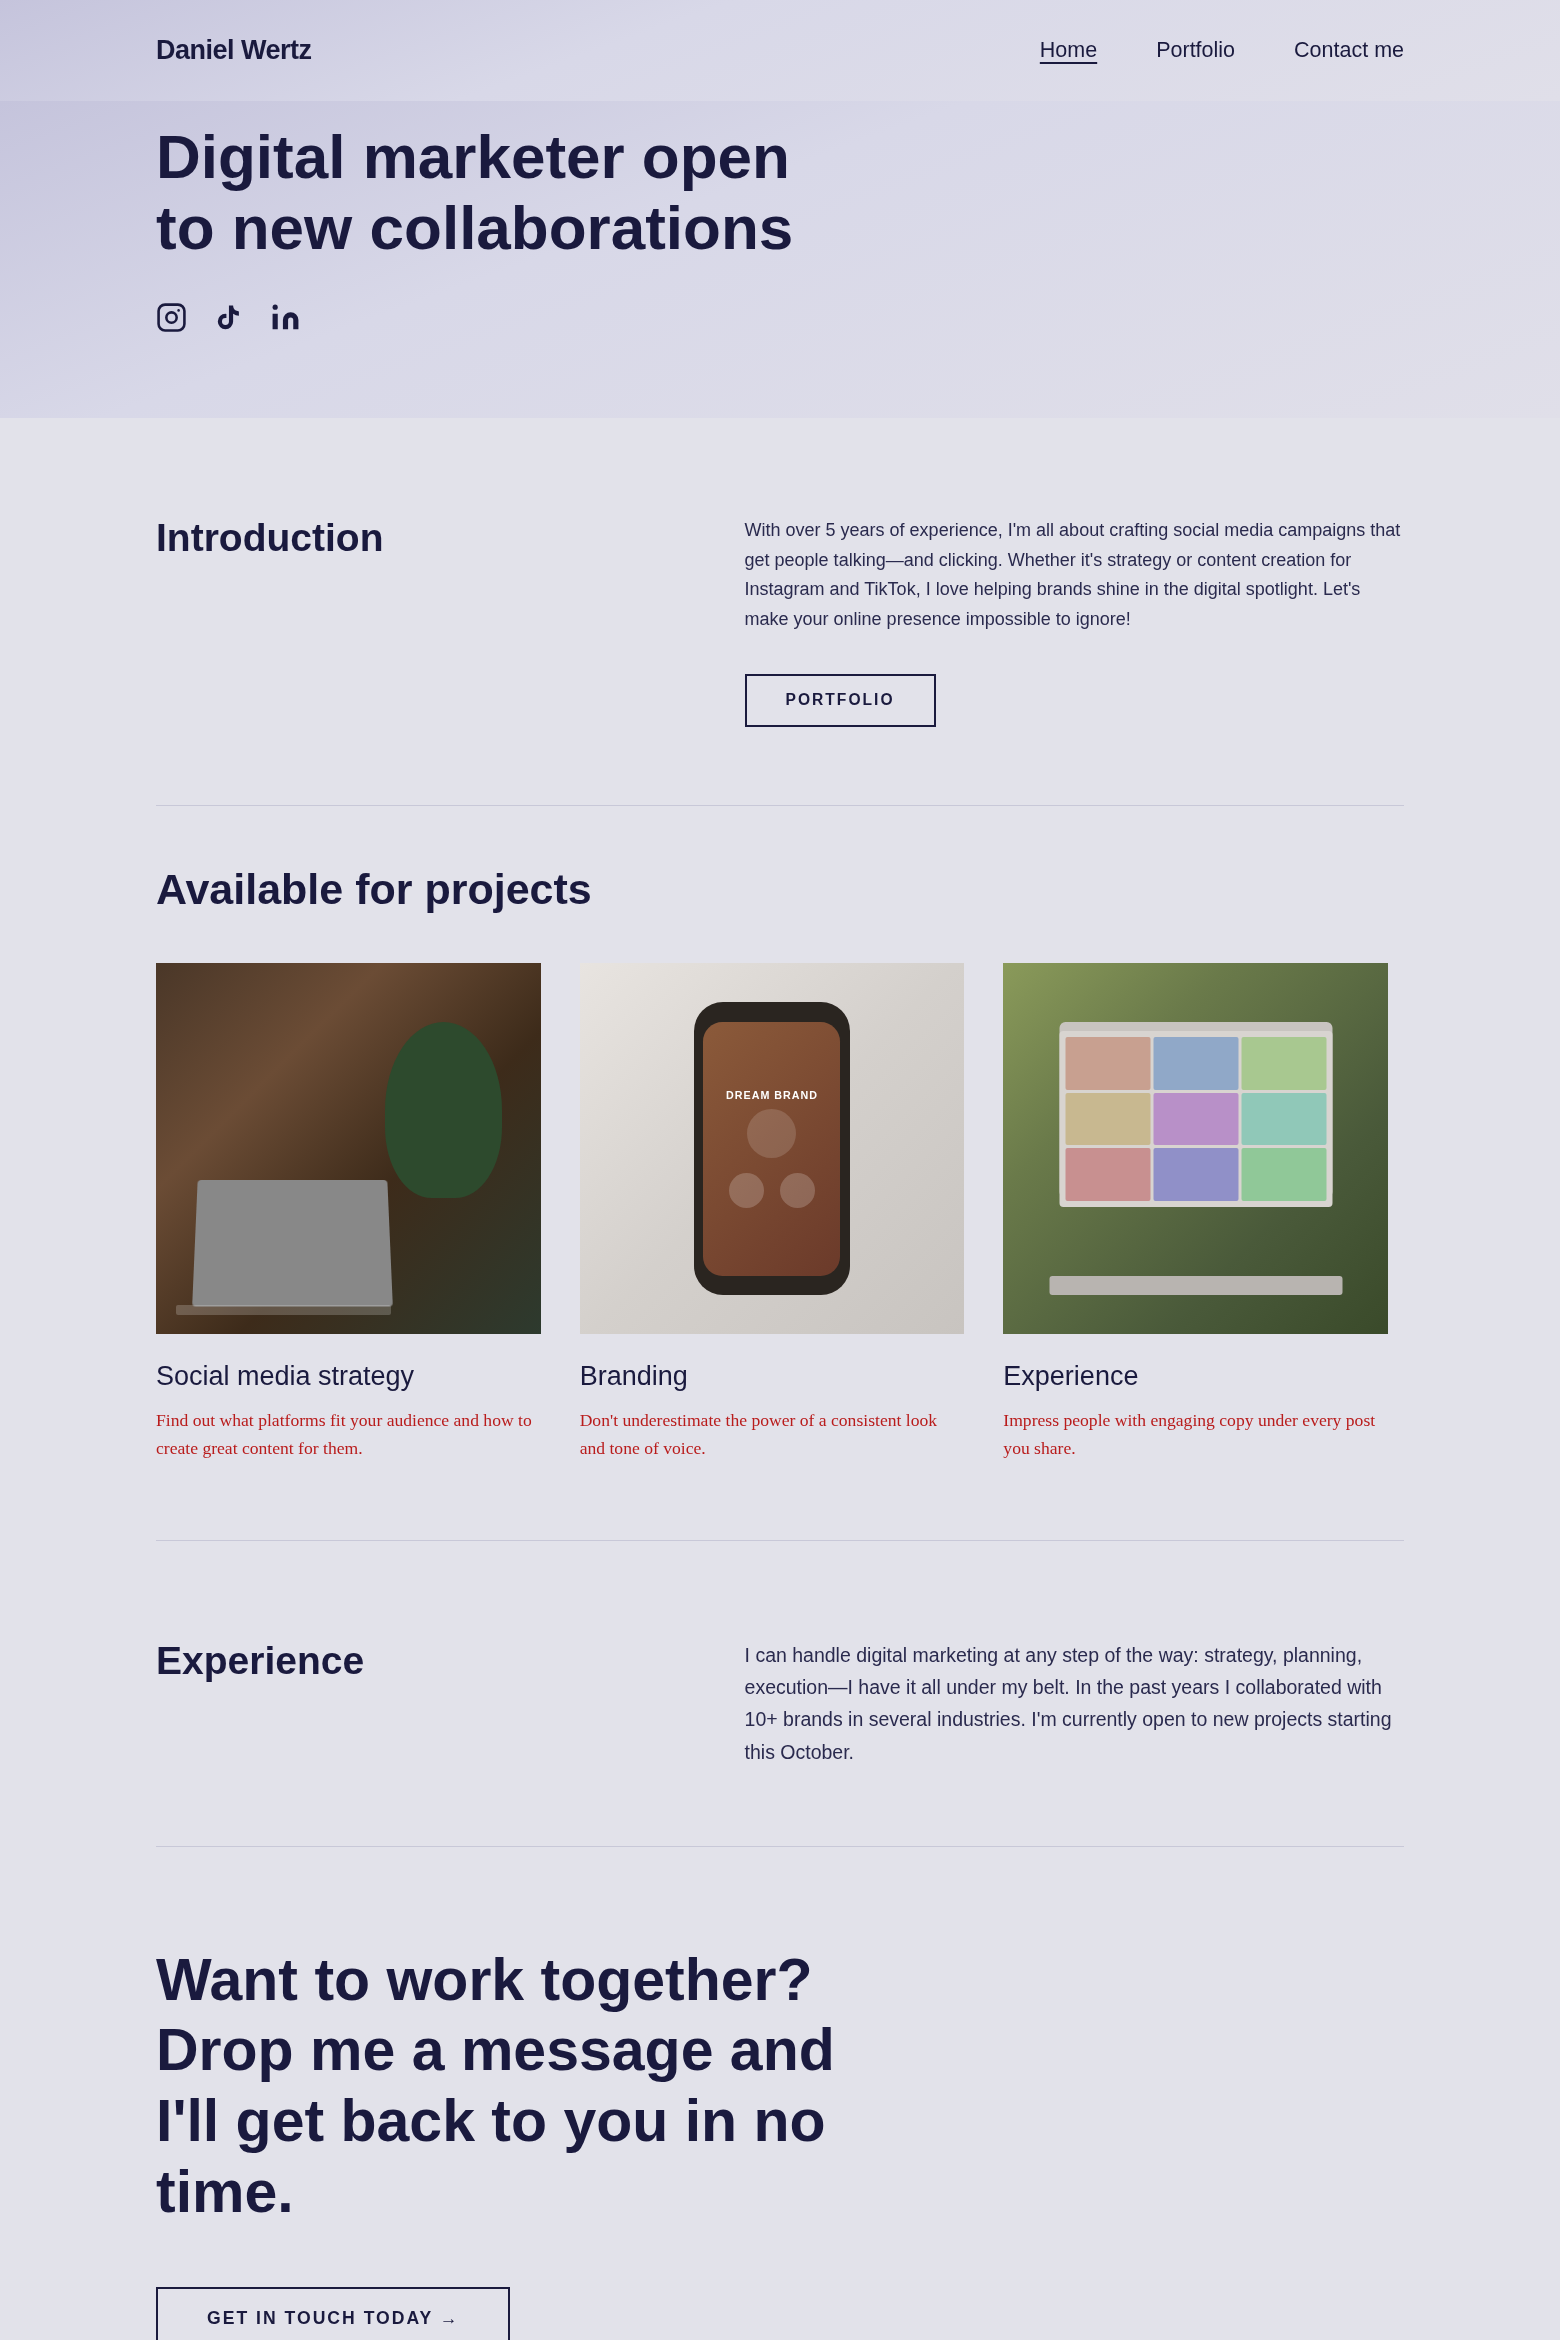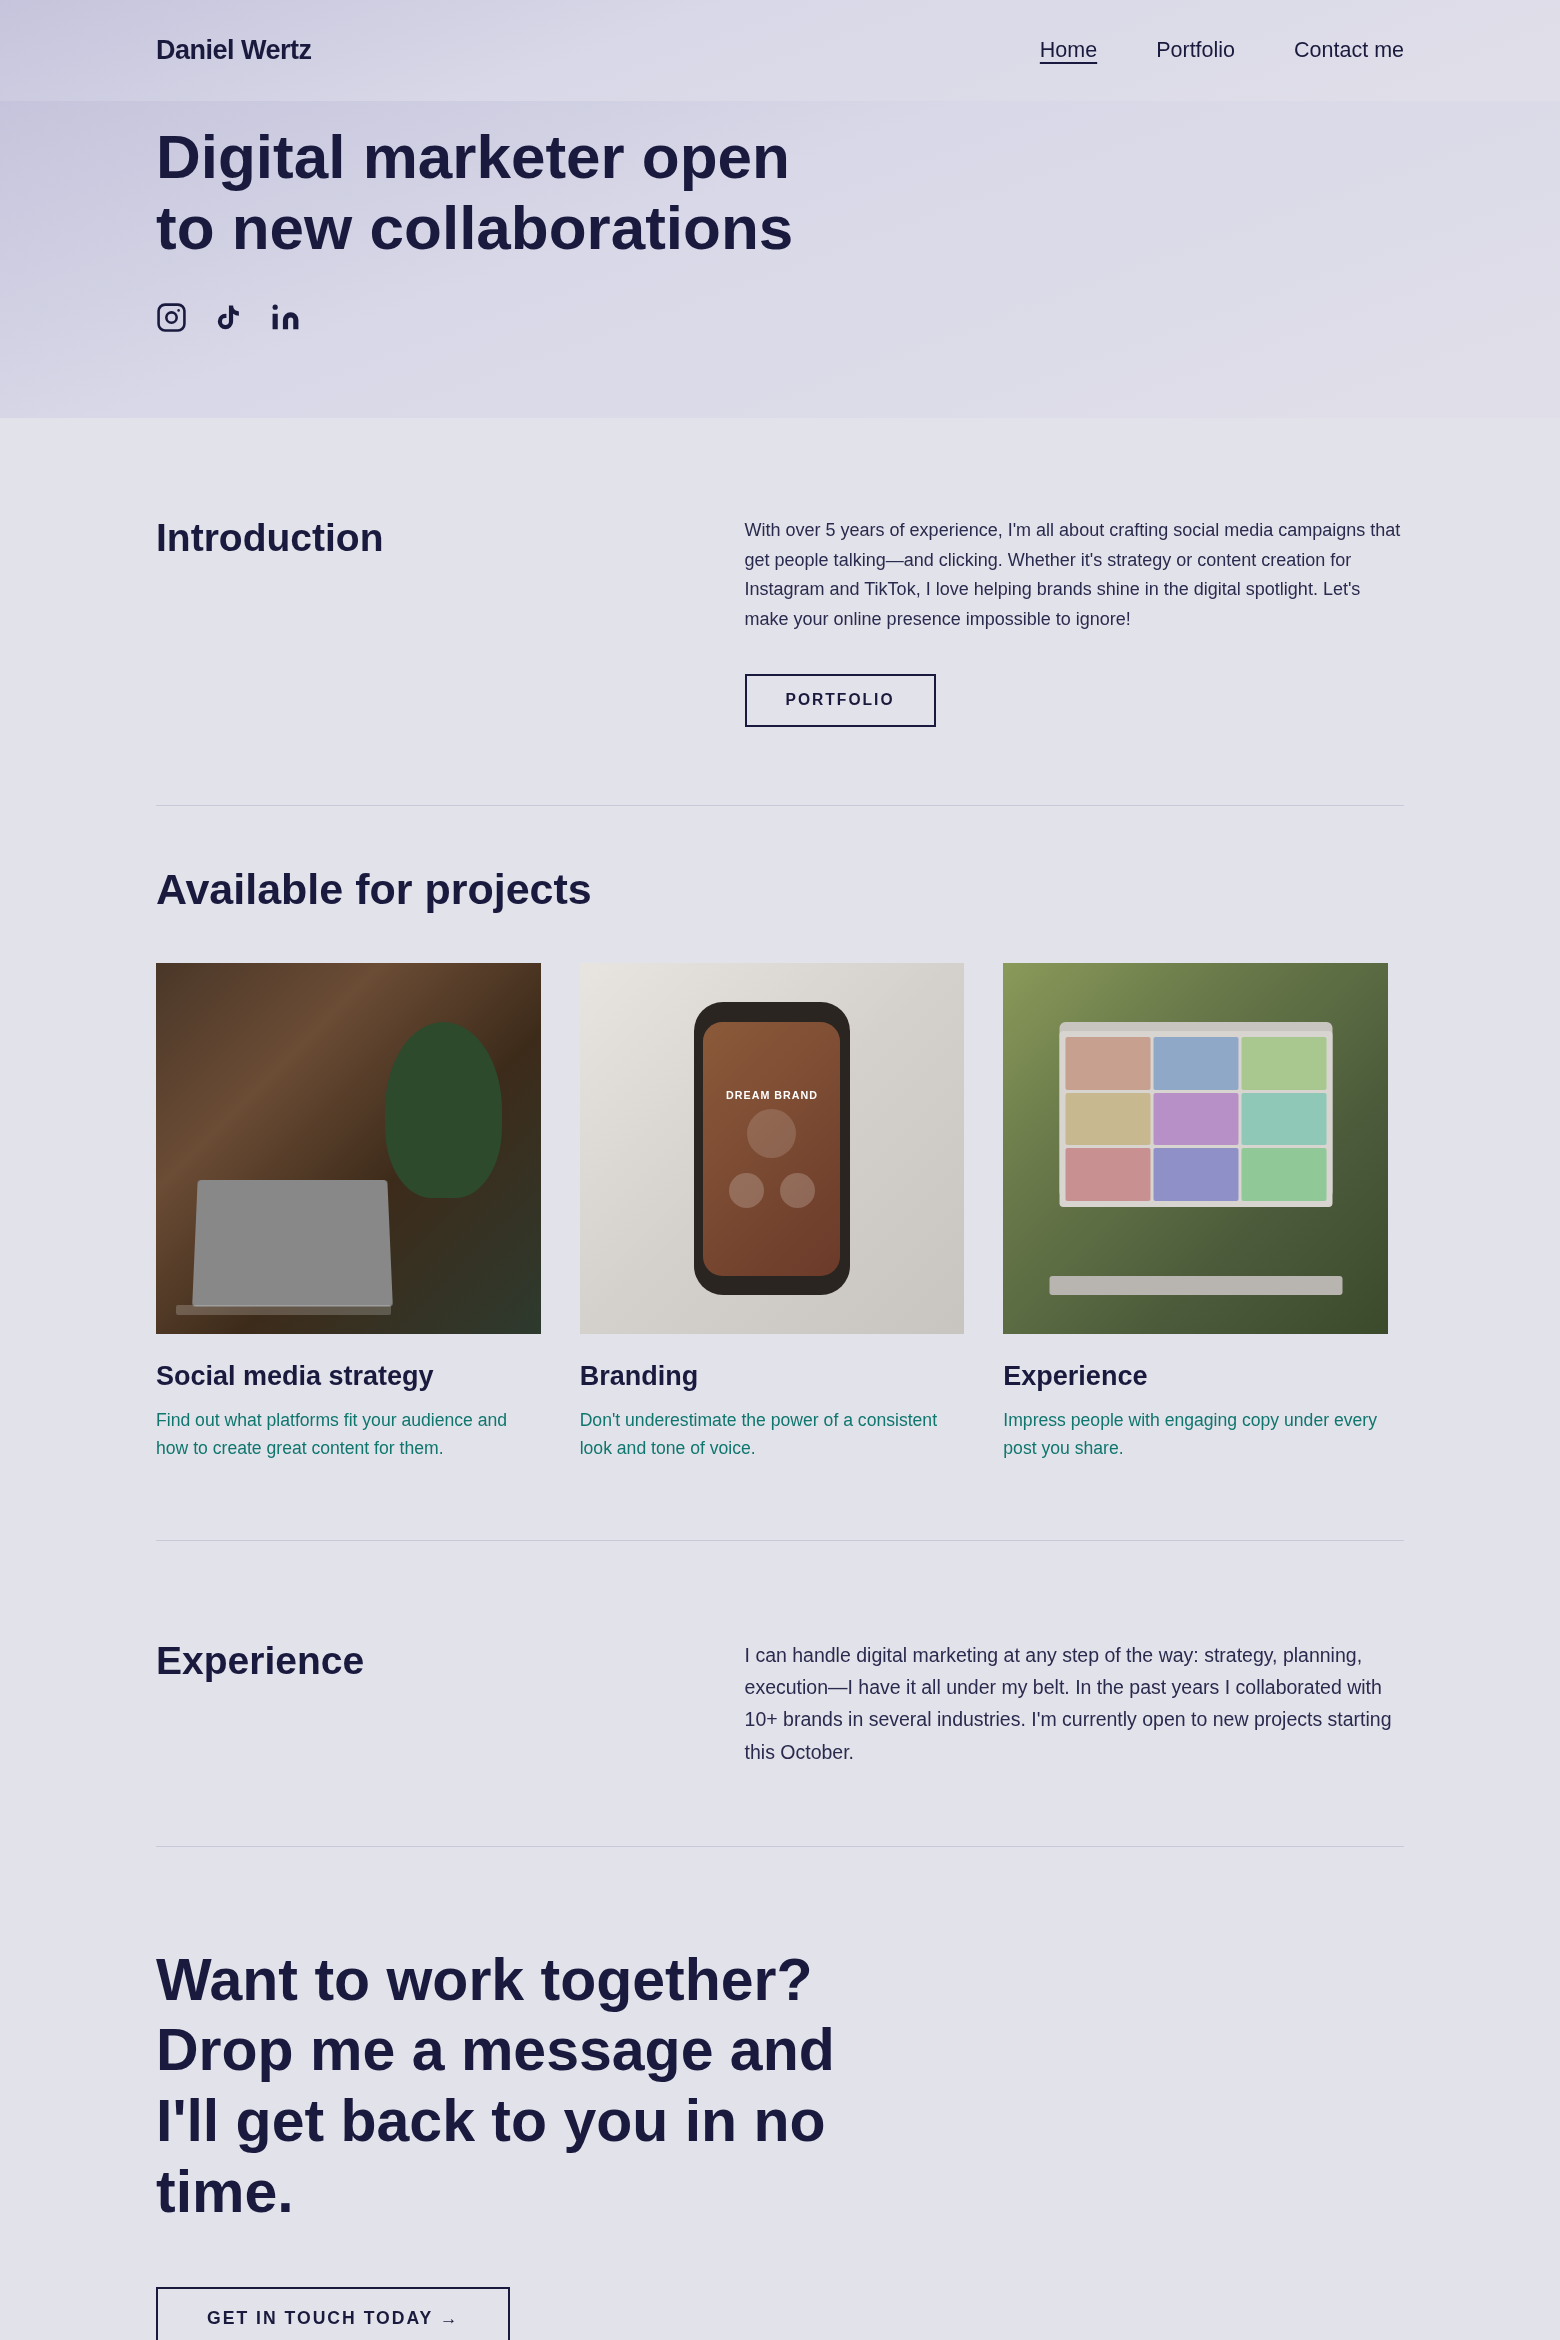--- a/index.html
+++ b/index.html
@@ -249,29 +249,30 @@
       left: 50%;
       transform: translateX(-50%);
       width: 293px;
       height: 19.5px;
       background: #b8b4b0;
       border-radius: 2.9px;
     }
 
     .project-card-title {
       font-size: 27px;
-      font-weight: 700;
+      font-weight: 400;
       color: #1a1a3e;
       margin-bottom: 13.7px;
     }
 
     .project-card-desc {
       font-size: 17.6px;
       line-height: 1.6;
-      color: #0f766e;
+      color: #b91c1c;
+      font-family: Liberation Serif, serif;
     }
 
     
     .experience-section {
       display: flex;
       align-items: flex-start;
       padding: 98px 0 78px 0;
       gap: 39px;
     }
 

